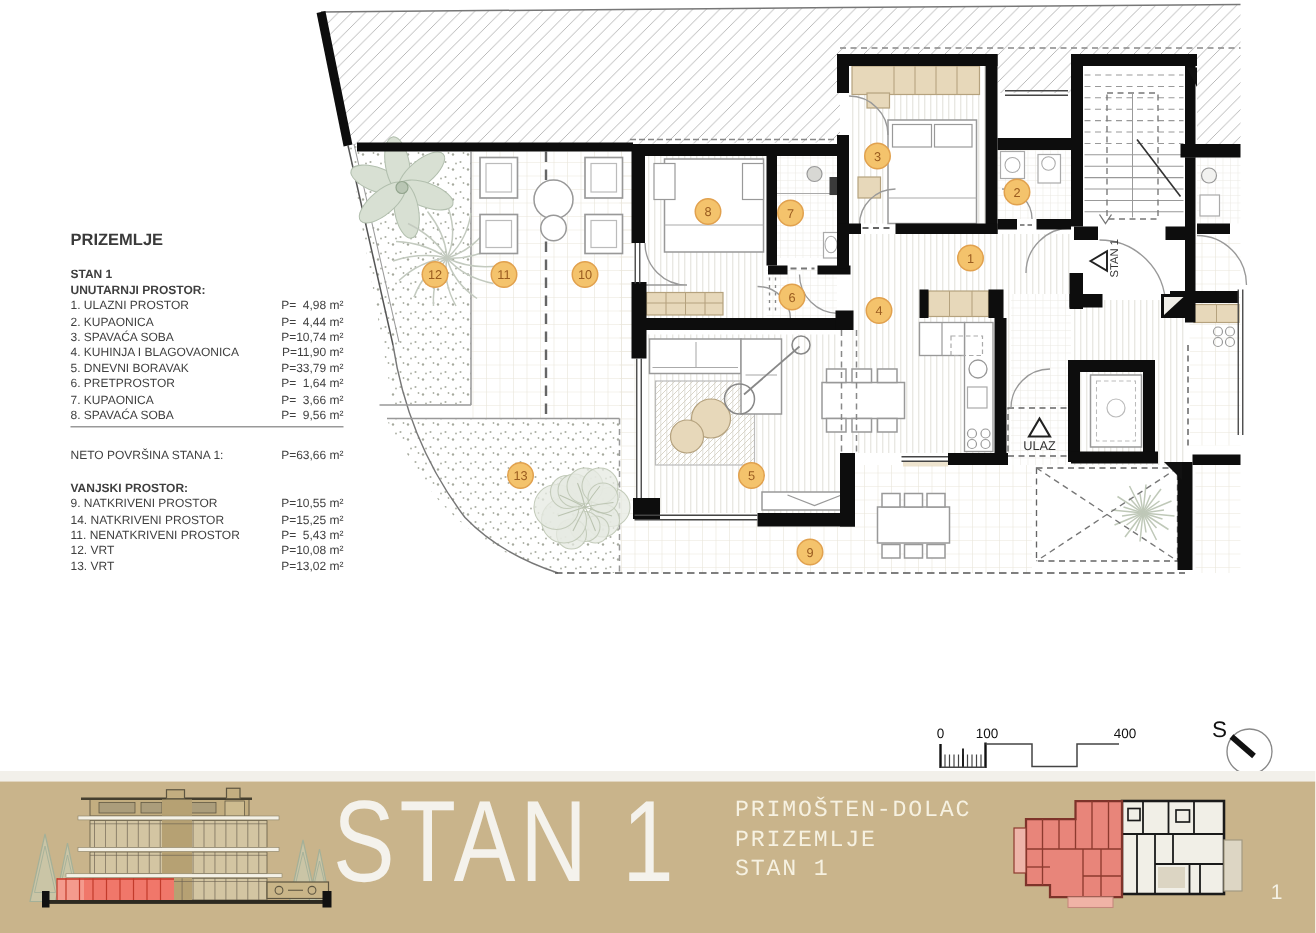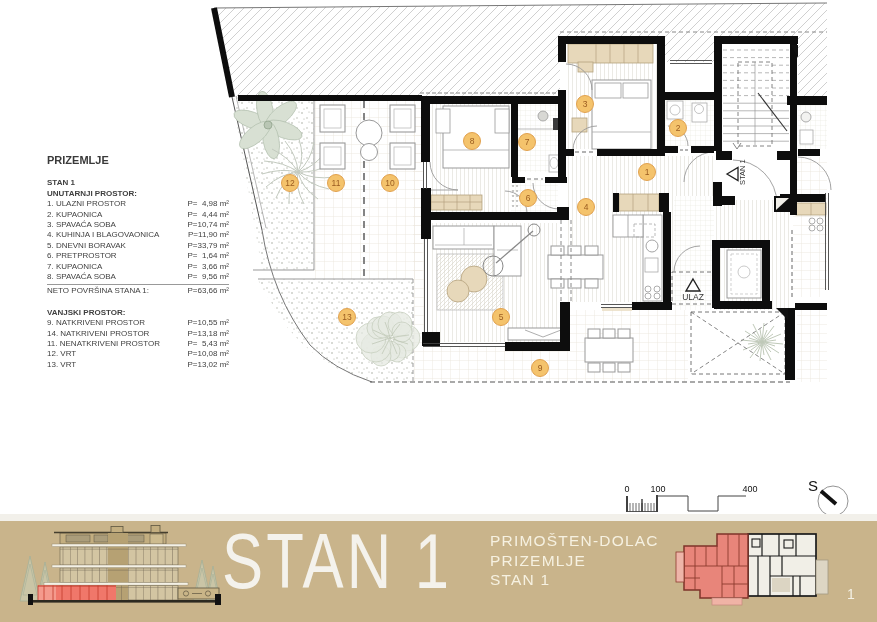--- a/index.html
+++ b/index.html
@@ -2,21 +2,21 @@
 <html><head><meta charset="utf-8"><style>
 html,body{margin:0;padding:0;width:877px;height:622px;background:#fff;overflow:hidden;}
 body{font-family:"Liberation Sans", sans-serif;position:relative;}
 #list{position:absolute;left:47px;top:155px;width:182px;color:#3f3f3f;font-size:8px;line-height:10.4px;}
 #list .h1{font-size:11px;font-weight:bold;margin-bottom:13px;color:#3a3a3a;}
 #list .b{font-weight:bold;}
 #list .r{position:relative;height:10.4px;white-space:pre;}
 #list .r .v{position:absolute;right:0;top:0;}
 #banner{position:absolute;left:0;top:521px;width:877px;height:101px;background:#c9b48b;}
 #stan{position:absolute;left:222px;top:523px;color:#f4f2ec;font-size:77px;line-height:77px;letter-spacing:4px;transform:scaleX(0.8);transform-origin:0 0;}
-#sub{position:absolute;left:490px;top:531px;color:#f6f1e1;font-size:15.5px;line-height:19.5px;letter-spacing:1.2px;}
+#sub{position:absolute;left:490px;top:531px;color:#f6f1e1;font-size:15.5px;line-height:19.5px;letter-spacing:1.2px;font-family:Liberation Mono, monospace;}
 svg{position:absolute;left:0;top:0;}
 </style></head><body>
 <svg width="877" height="622" viewBox="0 0 877 622">
 <defs>
 <pattern id="hatch" width="9" height="9" patternUnits="userSpaceOnUse">
         <path d="M-1,10 L10,-1" stroke="#b0b0b0" stroke-width="0.6"></path>
       </pattern>
 <pattern id="grid" width="9" height="9" patternUnits="userSpaceOnUse">
         <path d="M9,0 L0,0 0,9" fill="none" stroke="#e9e5da" stroke-width="0.8"></path>
       </pattern>
@@ -395,25 +395,25 @@
 <div class="b">UNUTARNJI PROSTOR:</div>
 <div class="r"><span>1. ULAZNI PROSTOR</span><span class="v">P=  4,98 m²</span></div>
     <div class="r"><span>2. KUPAONICA</span><span class="v">P=  4,44 m²</span></div>
     <div class="r"><span>3. SPAVAĆA SOBA</span><span class="v">P=10,74 m²</span></div>
     <div class="r"><span>4. KUHINJA I BLAGOVAONICA</span><span class="v">P=11,90 m²</span></div>
     <div class="r"><span>5. DNEVNI BORAVAK</span><span class="v">P=33,79 m²</span></div>
     <div class="r"><span>6. PRETPROSTOR</span><span class="v">P=  1,64 m²</span></div>
     <div class="r"><span>7. KUPAONICA</span><span class="v">P=  3,66 m²</span></div>
     <div class="r"><span>8. SPAVAĆA SOBA</span><span class="v">P=  9,56 m²</span></div>
 <div style="border-top:1px solid #999;margin-top:2px"></div>
-<div class="r" style="margin-top:1px"><span>NETO POVRŠINA STANA 1:</span><span class="v">P=63,66 m²</span></div>
+<div class="r" style="margin-top:14px"><span>NETO POVRŠINA STANA 1:</span><span class="v">P=63,66 m²</span></div>
 <div style="height:11px"></div>
 <div class="b">VANJSKI PROSTOR:</div>
 <div class="r"><span>9. NATKRIVENI PROSTOR</span><span class="v">P=10,55 m²</span></div>
-    <div class="r"><span>14. NATKRIVENI PROSTOR</span><span class="v">P=13,18 m²</span></div>
+    <div class="r"><span>14. NATKRIVENI PROSTOR</span><span class="v">P=15,25 m²</span></div>
     <div class="r"><span>11. NENATKRIVENI PROSTOR</span><span class="v">P=  5,43 m²</span></div>
     <div class="r"><span>12. VRT</span><span class="v">P=10,08 m²</span></div>
     <div class="r"><span>13. VRT</span><span class="v">P=13,02 m²</span></div>
 </div>
 <div style="position:absolute;left:0;top:514px;width:877px;height:7px;background:#f2f0ea"></div>
 <div id="banner"></div>
 <div id="stan">STAN 1</div>
 <div id="sub">PRIMOŠTEN-DOLAC<br>PRIZEMLJE<br>STAN 1</div>
 <svg width="877" height="622" viewBox="0 0 877 622" style="pointer-events:none">
 <path d="M30,556 L20,601 L40,601 Z" fill="#cbd3bd" fill-opacity="0.55" stroke="#a4b098" stroke-width="0.8"></path>

